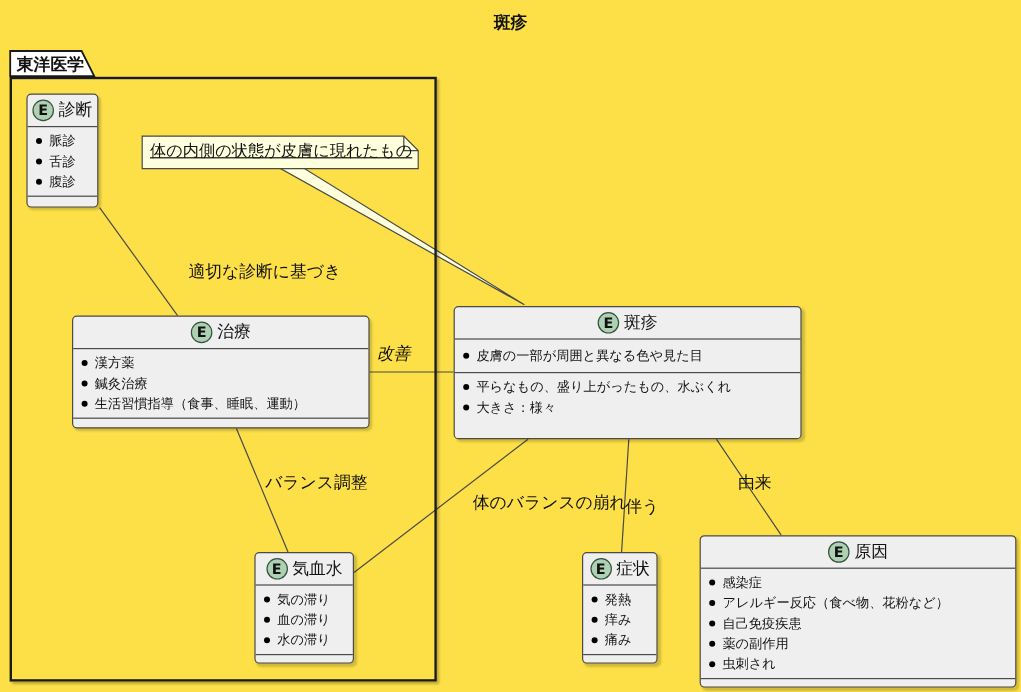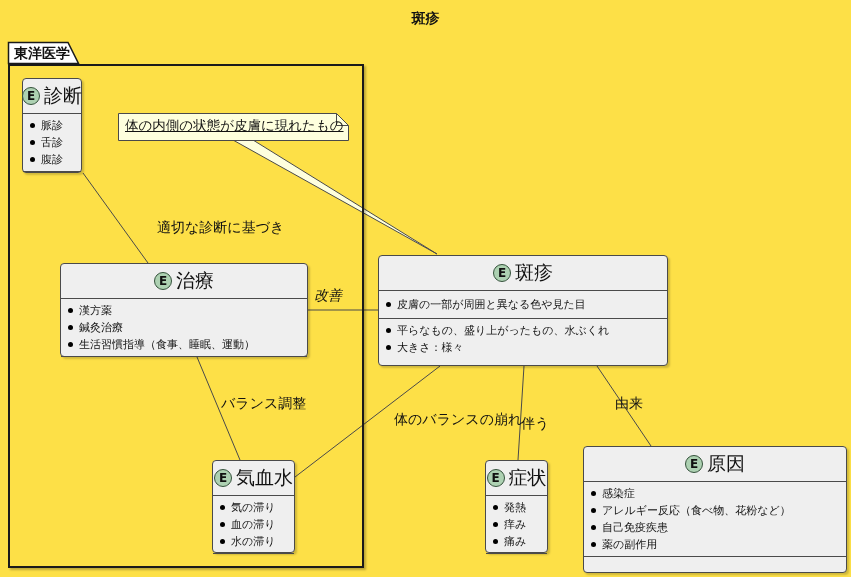--- a/index.html
+++ b/index.html
@@ -47,21 +47,21 @@
     display:flex;align-items:center;justify-content:center;gap:4px;
     border-bottom:1px solid var(--entity-border);padding:4px 3px;flex:0 0 auto;
     white-space:nowrap;
   }
   .badge{
     width:18px;height:18px;border-radius:50%;flex:0 0 auto;
     background:var(--badge-fill);border:1px solid #35523C;
     font-weight:bold;font-size:12px;display:flex;align-items:center;justify-content:center;
     box-sizing:border-box;color:#111;
   }
-  .ename{font-size:19px;}
+  .ename{font-size:14px;}
   ul.attrs{margin:0;padding:3px 4px;list-style:none;flex:0 0 auto;}
   ul.attrs li{line-height:17px;white-space:nowrap;display:flex;align-items:center;font-size:11px;}
   ul.attrs li::before{
     content:"";flex:0 0 auto;width:5px;height:5px;border-radius:50%;
     background:#000;margin:0 6px 0 3px;
   }
   ul.attrs.bt{border-top:1px solid var(--entity-border);}
   .efoot{flex:1 1 auto;min-height:6px;border-top:1px solid var(--entity-border);}
   .edge-label{position:absolute;font-size:14px;line-height:15px;white-space:nowrap;}
 </style>
@@ -163,20 +163,21 @@
   <div class="entity" style="left:583px;top:446px;width:264px;height:127px;">
     <div class="ehead">
       <span class="badge">E</span>
       <span class="ename">原因</span>
     </div>
     <ul class="attrs">
       <li>感染症</li>
       <li>アレルギー反応（食べ物、花粉など）</li>
       <li>自己免疫疾患</li>
       <li>薬の副作用</li>
+      <li>虫刺され</li>
     </ul>
     <div class="efoot"></div>
   </div>
 
   <div class="edge-label" style="left:118px;top:220px;margin-left:39px;">適切な診断に基づき</div>
   <div class="edge-label" style="left:314px;top:288px;font-style:italic;">改善</div>
   <div class="edge-label" style="left:221px;top:396px;">バランス調整</div>
   <div class="edge-label" style="left:394px;top:396px;margin-top:16px;">体のバランスの崩れ</div>
   <div class="edge-label" style="left:521px;top:396px;margin-top:20px;">伴う</div>
   <div class="edge-label" style="left:615px;top:396px;">由来</div>

